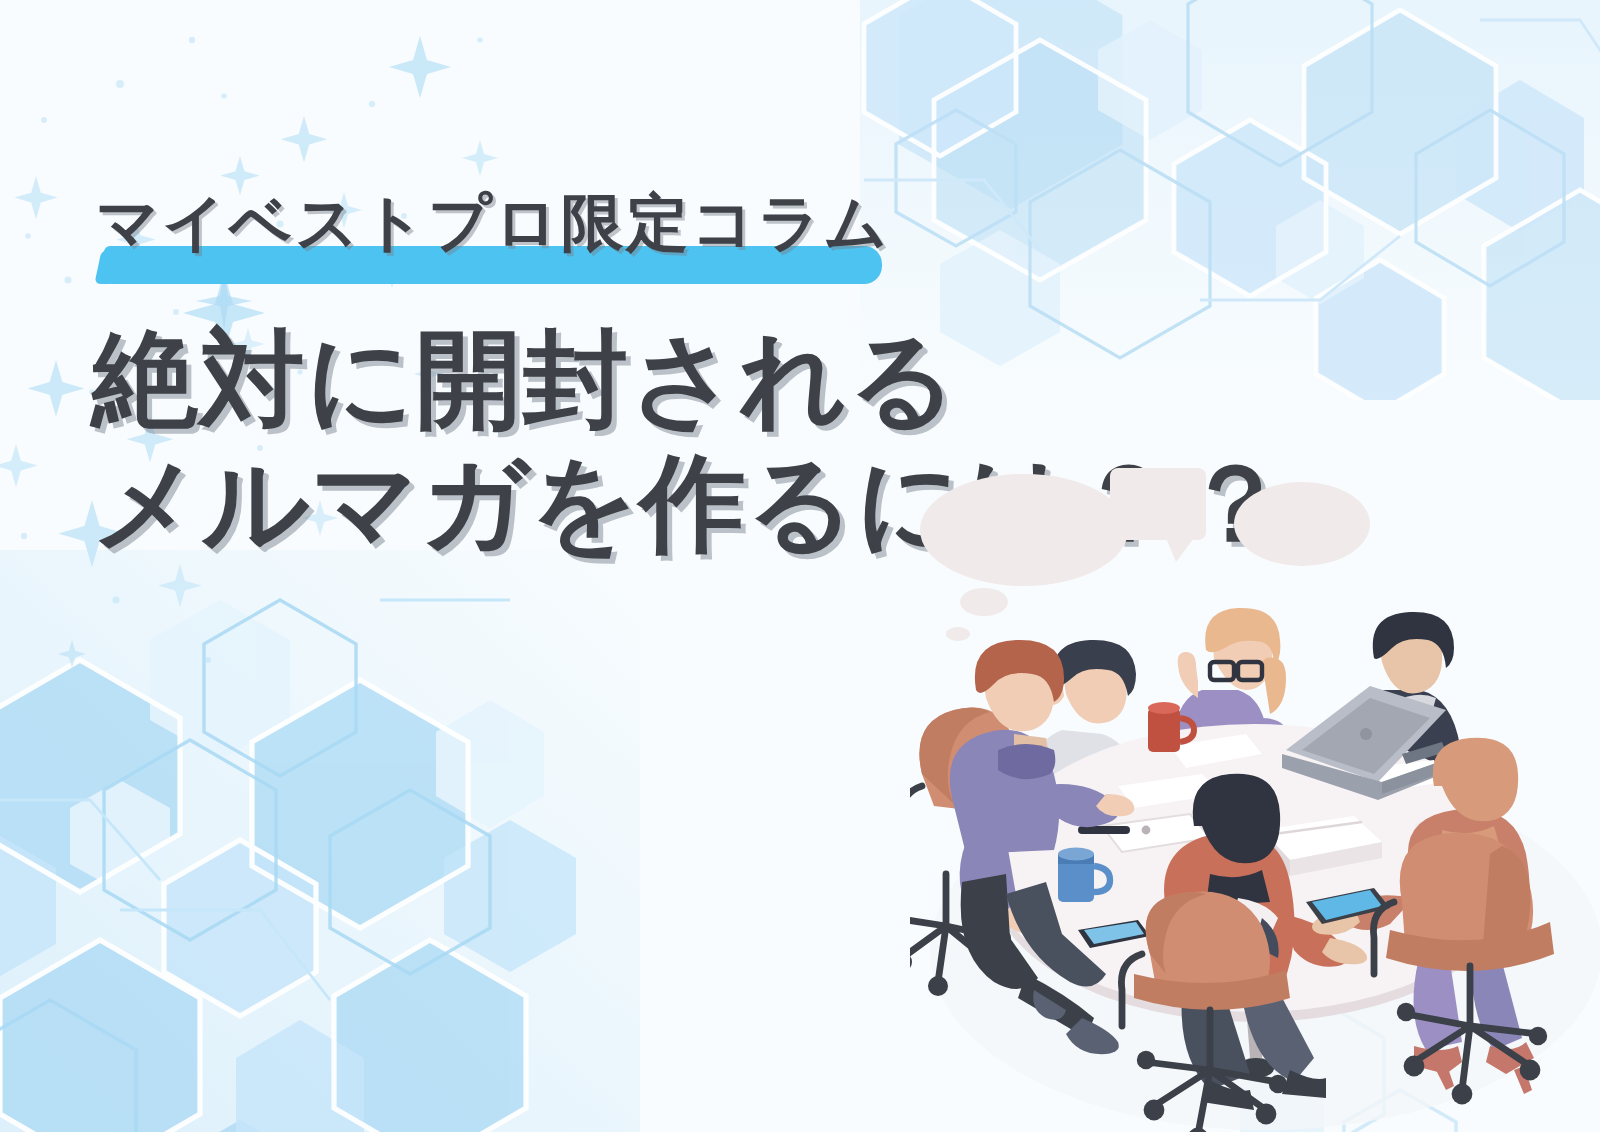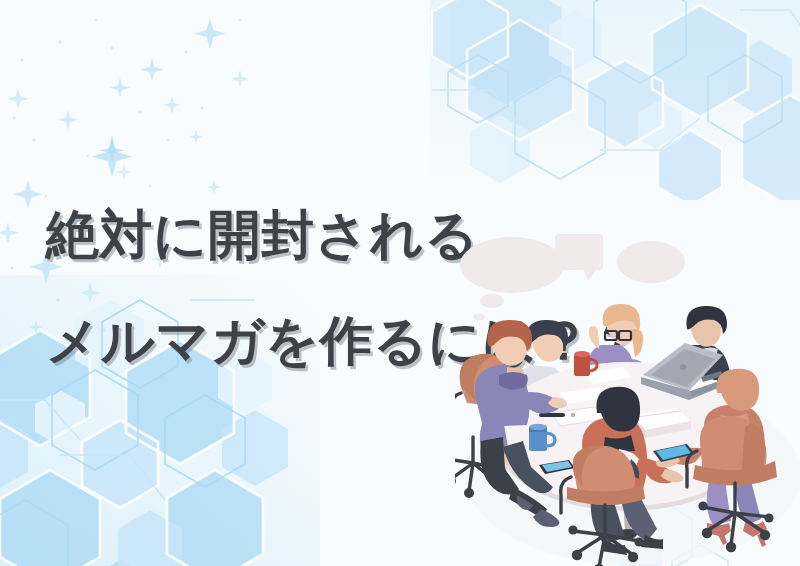--- a/index.html
+++ b/index.html
@@ -29,21 +29,21 @@
     color:#3e4147;white-space:nowrap;line-height:1;
     text-shadow:1.5px 1.5px 0 rgba(120,128,140,.45);
   }
 
   .headline{
     position:absolute;left:46px;top:160px;
     font-size:53px;font-weight:700;line-height:1.17;letter-spacing:0.5px;
     color:#3e4147;white-space:nowrap;
     text-shadow:2.5px 2.5px 0 rgba(125,133,146,.5);
   }
-  .headline div{white-space:nowrap;margin-top:44px;}
+  .headline div{white-space:nowrap;}
 
   
   #illo{position:absolute;left:455px;top:225px;width:345px;height:341px;}
 </style>
 </head>
 <body>
 
 <div id="stage">
 
   <svg class="bg-layer" viewBox="0 0 800 566" width="800" height="566" preserveAspectRatio="none">
@@ -237,20 +237,24 @@
           <circle cx="104" cy="330" r="1.5"></circle>
       </g>
       <g opacity=".45" fill="#a9d9f4">
         <path d="M196,130 l1.6,5.4 5.4,1.6 -5.4,1.6 -1.6,5.4 -1.6,-5.4 -5.4,-1.6 5.4,-1.6 z"></path>
         <path d="M36,320 l1.6,5.4 5.4,1.6 -5.4,1.6 -1.6,5.4 -1.6,-5.4 -5.4,-1.6 5.4,-1.6 z"></path>
         <path d="M214,180 l1.6,5.4 5.4,1.6 -5.4,1.6 -1.6,5.4 -1.6,-5.4 -5.4,-1.6 5.4,-1.6 z"></path>
       </g>
     </g>
   </svg>
 
+  <div class="kicker-wrap">
+    <div class="kicker-hl"></div>
+    <div class="kicker-txt">マイベストプロ限定コラム</div>
+  </div>
 
   <div class="headline">
     <div>絶対に開封される</div>
     <div>メルマガを作るには？？</div>
   </div>
 
   <svg id="illo" viewBox="0 0 345 341" width="345" height="341">
     <defs>
       <clipPath id="illoClip">
           <rect x="0" y="0" width="345" height="341"></rect>

